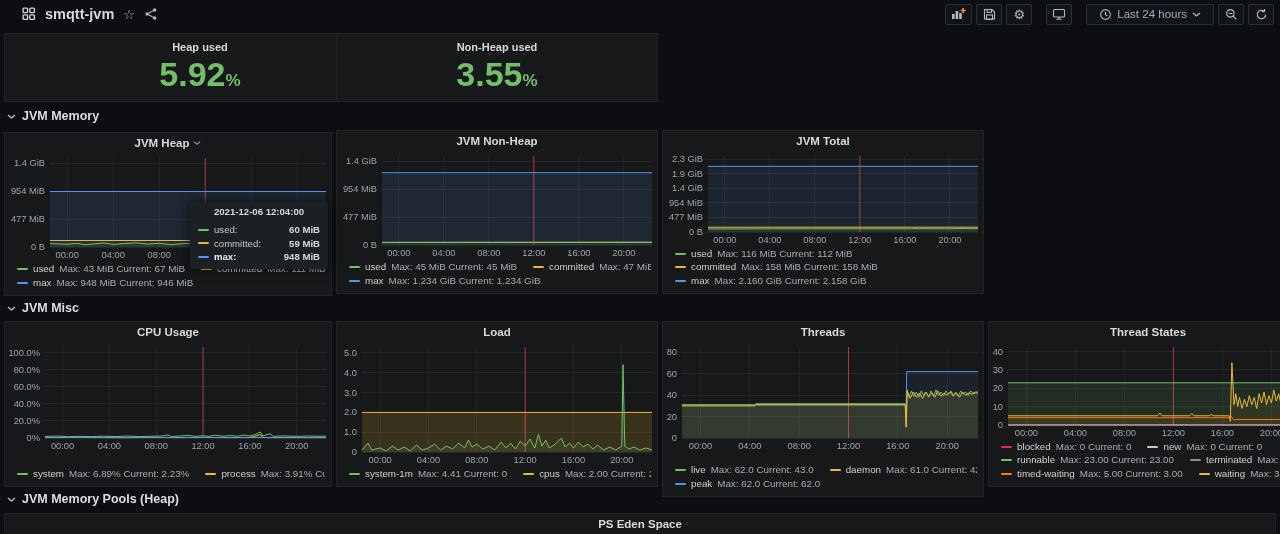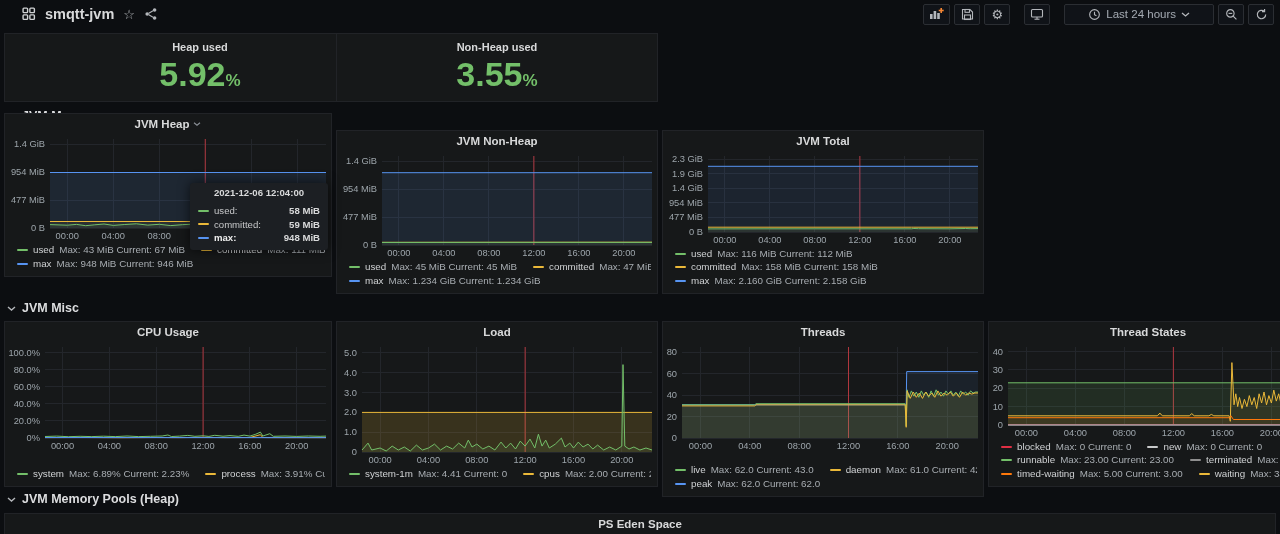--- a/index.html
+++ b/index.html
@@ -9,21 +9,21 @@
     font-family:"Liberation Sans",sans-serif;
   }
   
   .navbar{position:absolute;top:0;left:0;width:1280px;height:28px;display:flex;align-items:center;padding:0 6px;box-sizing:border-box;}
   .nav-left{display:flex;align-items:center;gap:9px;padding-left:16px;}
   .dash-title{font-size:14.5px;font-weight:600;color:#d8d9da;}
   .nav-right{margin-left:auto;display:flex;align-items:center;gap:4px;}
   .nav-btn{height:21px;min-width:26px;border:1px solid #2b2e33;border-radius:2px;background:#101318;
     display:flex;align-items:center;justify-content:center;gap:5px;padding:0 5px;box-sizing:border-box;
     color:#a5abb3;font-size:11.5px;cursor:pointer;}
-  .nav-btn.text-btn{padding:0 23px;}
+  .nav-btn.text-btn{padding:0 12px;}
   .icon{display:inline-flex;align-items:center;justify-content:center;line-height:1;}
   .glyph{font-size:13px;color:#b4b7bb;}
   .spacer6{width:6px;}
   
   .panel{position:absolute;background:#161819;border:1px solid #212327;box-sizing:border-box;
     display:flex;flex-direction:column;}
   .panel-title{flex:0 0 19px;display:flex;align-items:center;justify-content:center;gap:4px;
     font-size:11.5px;font-weight:600;color:#d8d9da;cursor:pointer;}
   .chart{flex:1 1 auto;position:relative;min-height:0;}
   .legend{flex:0 0 auto;padding:1px 6px 5px 12px;font-size:9.8px;line-height:13.8px;}
@@ -49,21 +49,21 @@
     padding:4px 8px 5px 8px;font-size:9.6px;box-shadow:0 0 12px rgba(0,0,0,.65);z-index:6;}
   .tt-time{text-align:center;color:#d8d9da;font-weight:700;margin-bottom:6px;}
   .tt-row{display:flex;align-items:center;gap:5px;color:#c7c8ca;line-height:13.5px;}
   .tt-row .lg-dash{margin-right:0;}
   .tt-val{margin-left:auto;font-weight:700;color:#d8d9da;}
   .tt-row.bold .tt-label{font-weight:700;color:#eee;}
   
   .p-stat1{left:4px;top:33px;width:392px;height:69px;}
   .p-stat2{left:336px;top:33px;width:322px;height:69px;}
   .sec1{top:107px;}
-  .p-heap{left:4px;top:113px;width:328px;height:164px;}
+  .p-heap{left:4px;top:132px;width:328px;height:164px;}
   .p-nonheap{left:336px;top:130px;width:322px;height:164px;}
   .p-total{left:662px;top:130px;width:322px;height:164px;}
   .sec2{top:299px;text-align:center;}
   .p-cpu{left:4px;top:321px;width:328px;height:166px;}
   .p-load{left:336px;top:321px;width:322px;height:166px;}
   .p-threads{left:662px;top:321px;width:322px;height:176px;}
   .p-tstates{left:988px;top:321px;width:320px;height:166px;}
   .sec3{top:490px;}
   .p-eden{left:4px;top:513px;width:1272px;height:32px;}
 </style>
@@ -219,21 +219,21 @@
         <polygon points="45.0,95.0 45.0,88.5 321.0,88.5 321.0,95.0" fill="#eab839" opacity="0.06"></polygon>
         <polyline points="45.0,88.5 321.0,88.5" fill="none" stroke="#eab839" stroke-width="1"></polyline>
         <polygon points="45.0,95.0 45.0,91.6 62.3,92.2 71.5,91.4 80.7,92.7 89.8,91.8 99.0,91.0 108.3,92.4 119.8,91.5 131.3,90.8 142.8,92.1 154.3,91.3 165.8,92.6 177.3,91.7 188.8,91.1 200.3,93.1 207.2,92.2 216.3,91.4 225.6,90.8 234.8,92.3 246.3,91.5 257.8,90.9 269.3,92.0 280.8,91.3 292.3,90.6 301.4,91.8 310.7,91.4 321.0,91.1 321.0,95.0" fill="#73bf69" opacity="0.06"></polygon>
         <polyline points="45.0,91.6 62.3,92.2 71.5,91.4 80.7,92.7 89.8,91.8 99.0,91.0 108.3,92.4 119.8,91.5 131.3,90.8 142.8,92.1 154.3,91.3 165.8,92.6 177.3,91.7 188.8,91.1 200.3,93.1 207.2,92.2 216.3,91.4 225.6,90.8 234.8,92.3 246.3,91.5 257.8,90.9 269.3,92.0 280.8,91.3 292.3,90.6 301.4,91.8 310.7,91.4 321.0,91.1" fill="none" stroke="#73bf69" stroke-width="1"></polyline>
       </svg>
     <div class="tooltip">
         <div class="tt-time">2021-12-06 12:04:00</div>
         <div class="tt-row">
           <span class="lg-dash" style="background:#73bf69"></span>
           <span class="tt-label">used:</span>
-          <span class="tt-val">58 MiB</span>
+          <span class="tt-val">60 MiB</span>
         </div>
         <div class="tt-row">
           <span class="lg-dash" style="background:#eab839"></span>
           <span class="tt-label">committed:</span>
           <span class="tt-val">59 MiB</span>
         </div>
         <div class="tt-row bold">
           <span class="lg-dash" style="background:#5794f2"></span>
           <span class="tt-label">max:</span>
           <span class="tt-val">948 MiB</span>

